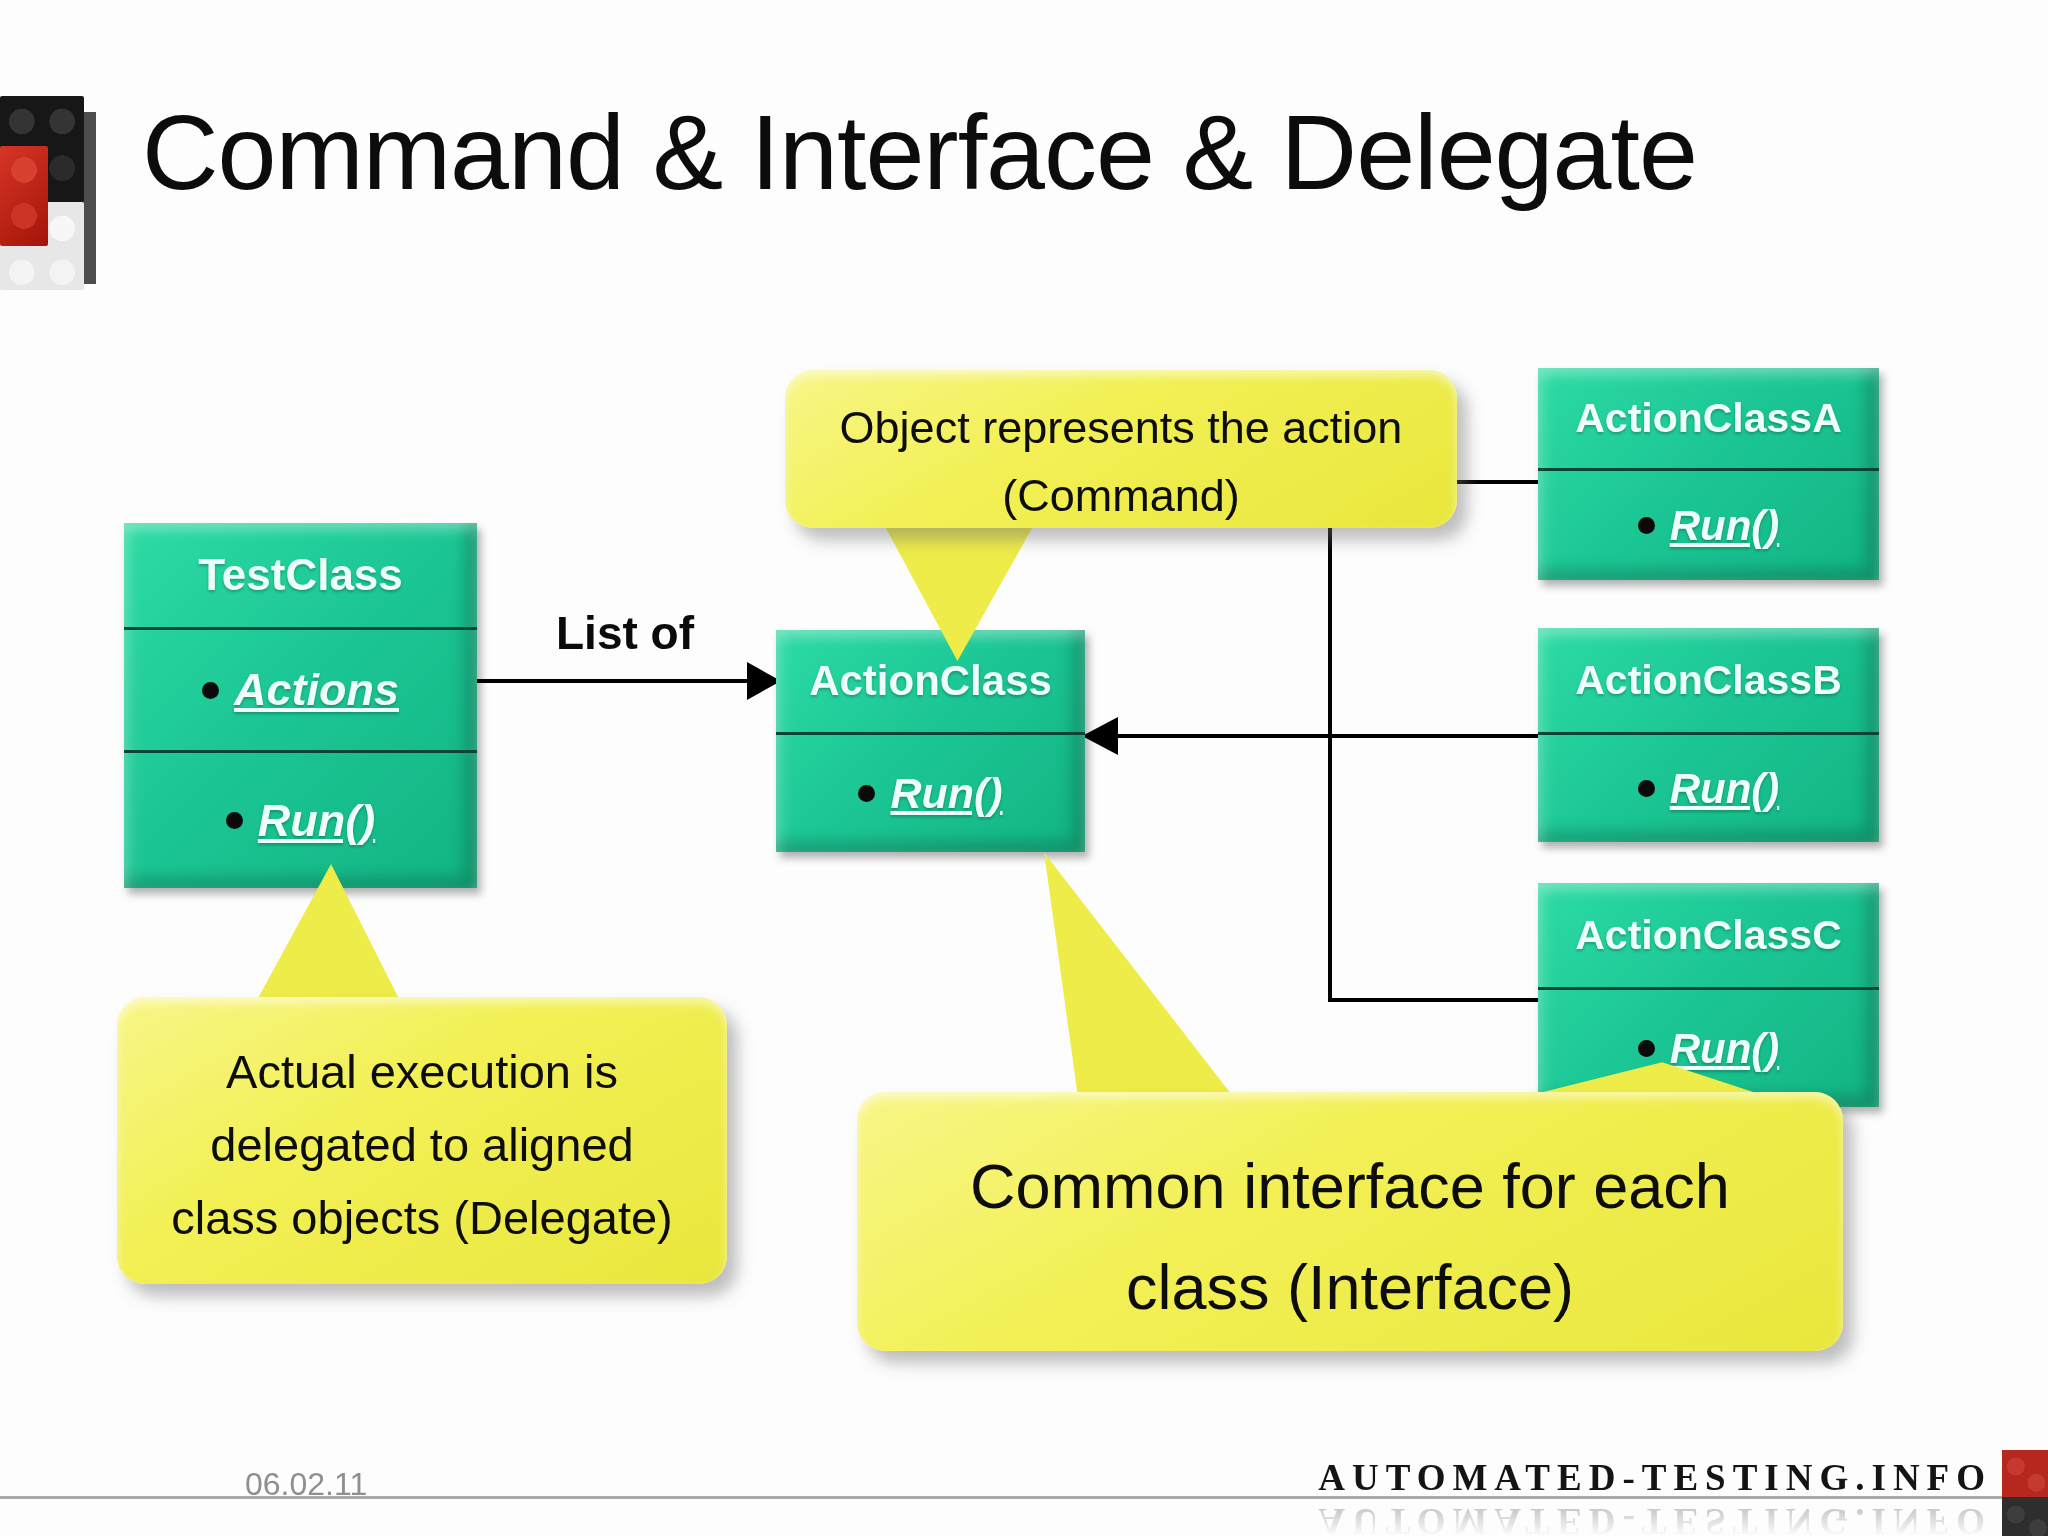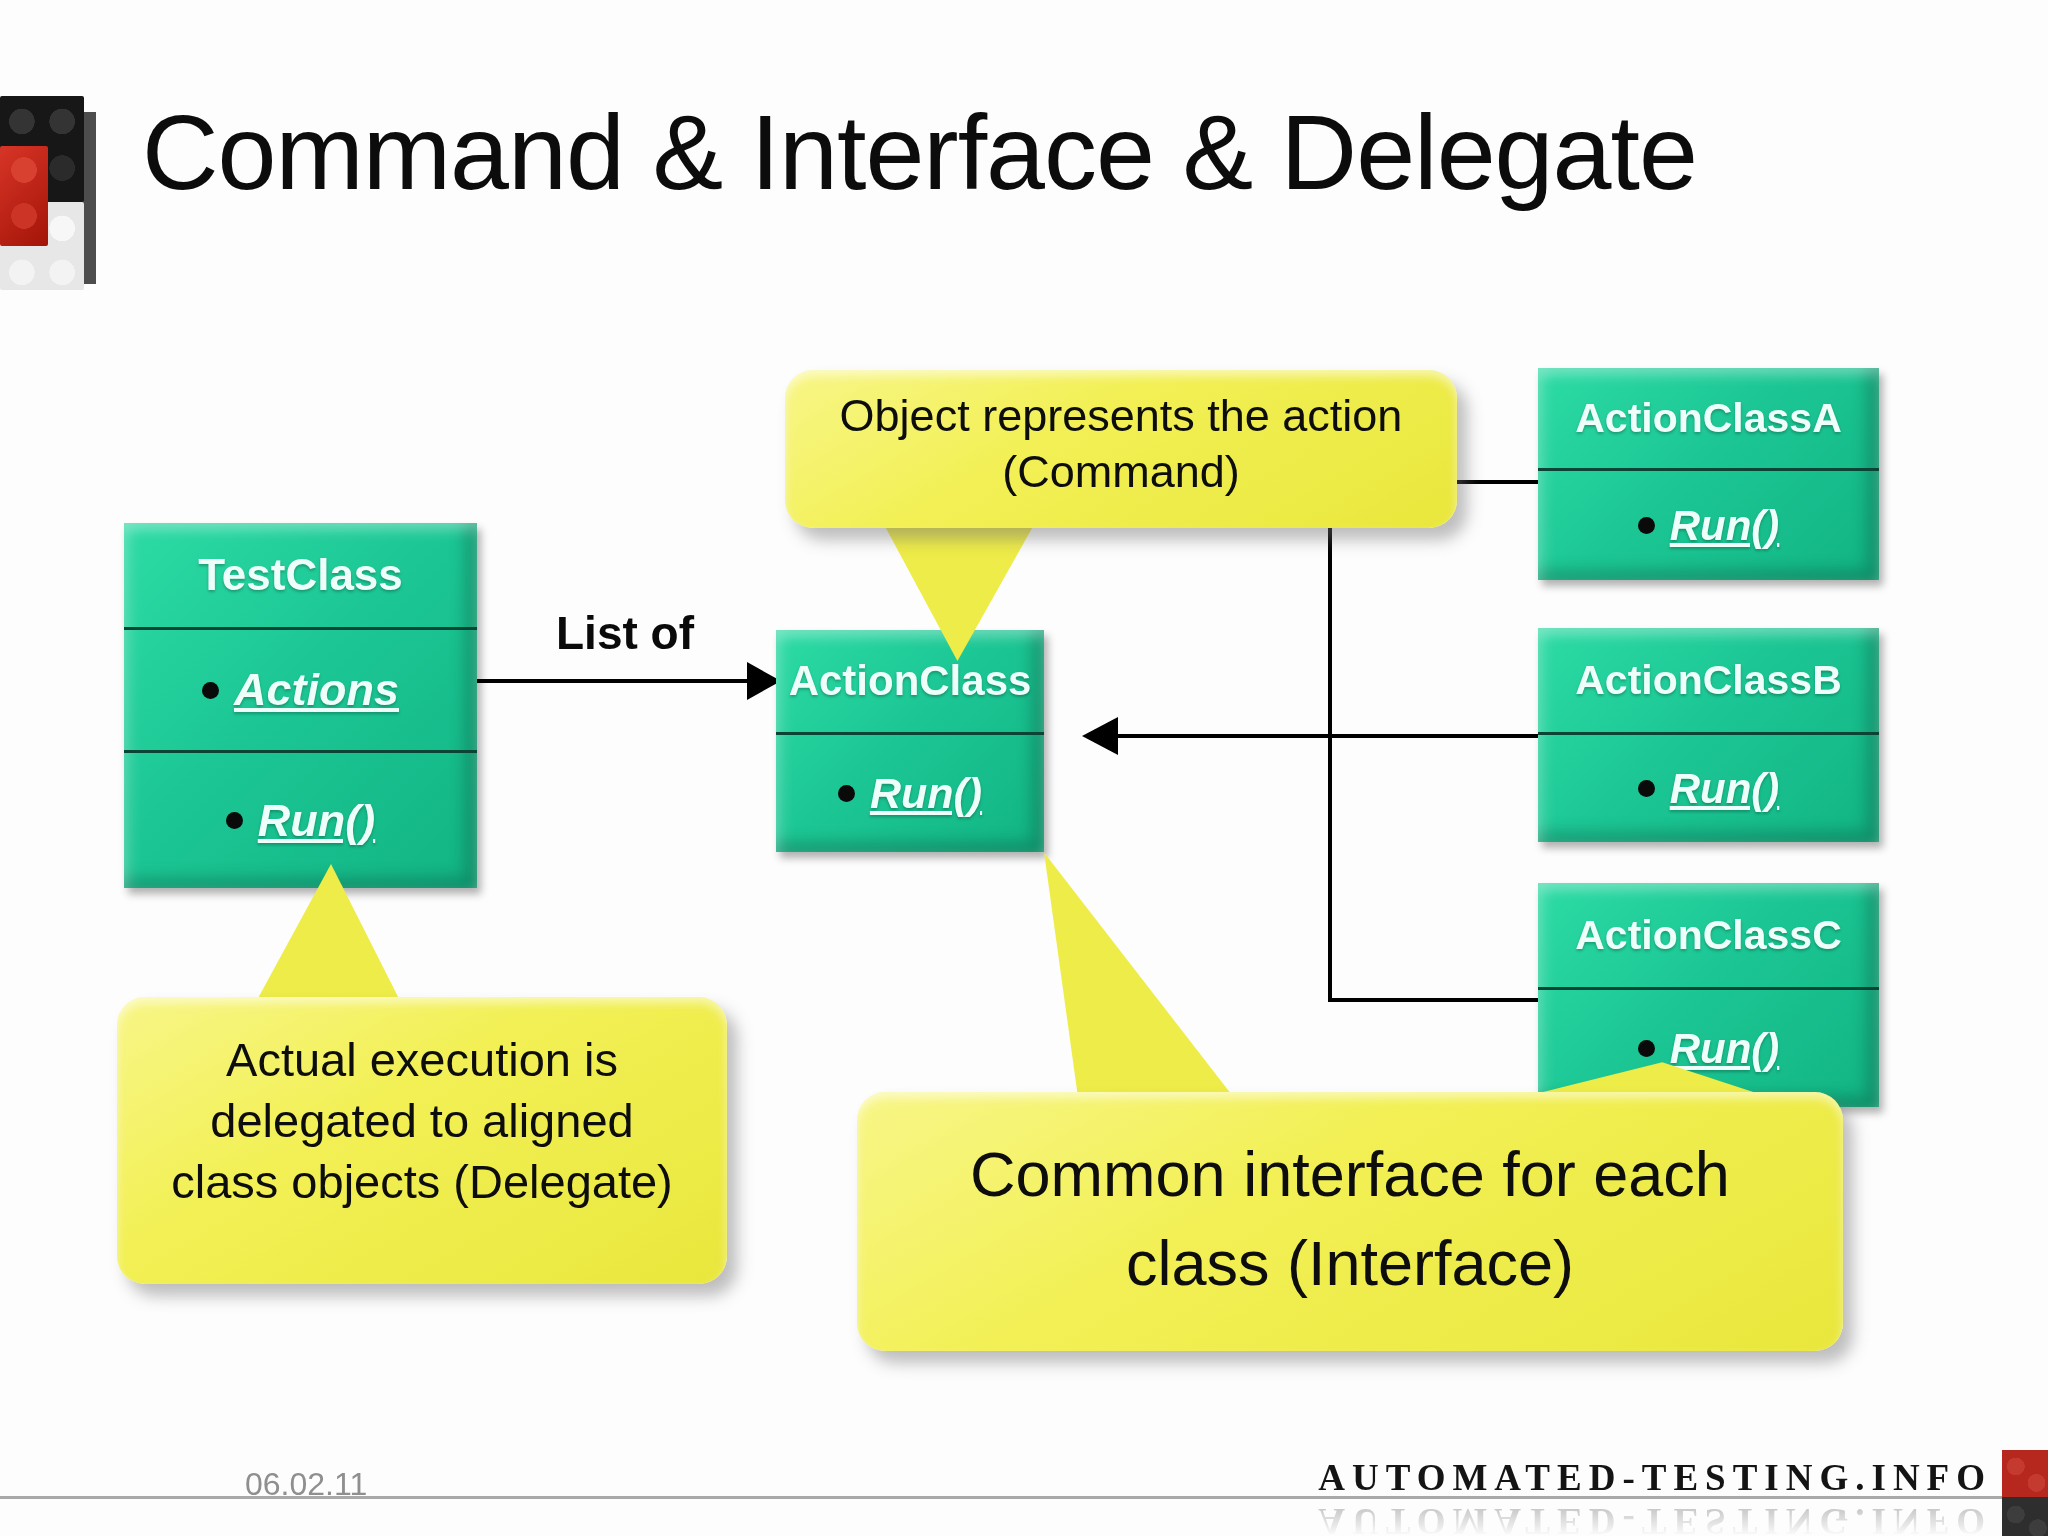--- a/index.html
+++ b/index.html
@@ -72,21 +72,21 @@
   }
   .dot{width:17px;height:17px;border-radius:50%;background:#0a0a0a;margin-right:15px;flex:0 0 auto;}
   
   .callout-body{
     position:absolute;box-sizing:border-box;border-radius:28px;
     background:linear-gradient(150deg,#f8f687 0%,#f2f055 40%,#e9e73c 100%);
     box-shadow:10px 12px 16px rgba(110,110,110,.45), inset 0 6px 10px rgba(255,255,255,.55);
     color:#0d0d0d;text-align:center;
   }
   .callout-tail{position:absolute;background:#eeec48;}
-  .co-line{display:block;}
+  .co-line{display:block;margin-top:12px;}
   
   .footer-line{position:absolute;left:0;top:1496px;width:2002px;height:3px;background:#a9a9a9;}
   .footer-date{position:absolute;left:245px;top:1466px;font-size:32px;color:#8f8f8f;}
   .site-text,.site-reflect{
     position:absolute;left:1200px;width:792px;text-align:right;
     font-family:"Liberation Serif",serif;font-weight:700;font-size:37px;
     letter-spacing:7px;color:#141414;white-space:nowrap;
   }
   .site-text{top:1456px;}
   .site-reflect{
@@ -130,21 +130,21 @@
     <div class="uml-row" style="height:123px">
       <span class="dot"></span>
       <span>Actions</span>
     </div>
     <div class="uml-row" style="height:138px">
       <span class="dot"></span>
       <span>Run()</span>
     </div>
   </div>
 
-  <div class="uml-box" style="left:776px;top:630px;width:268px;height:222px">
+  <div class="uml-box" style="left:776px;top:630px;width:309px;height:222px">
     <div class="uml-header" style="height:102px;font-size:42px">ActionClass</div>
     <div class="uml-row" style="height:120px;font-size:43px">
       <span class="dot"></span>
       <span>Run()</span>
     </div>
   </div>
 
   <div class="uml-box" style="left:1538px;top:368px;width:341px;height:212px">
     <div class="uml-header" style="height:100px;font-size:41px">ActionClassA</div>
     <div class="uml-row" style="height:112px;font-size:42px">

